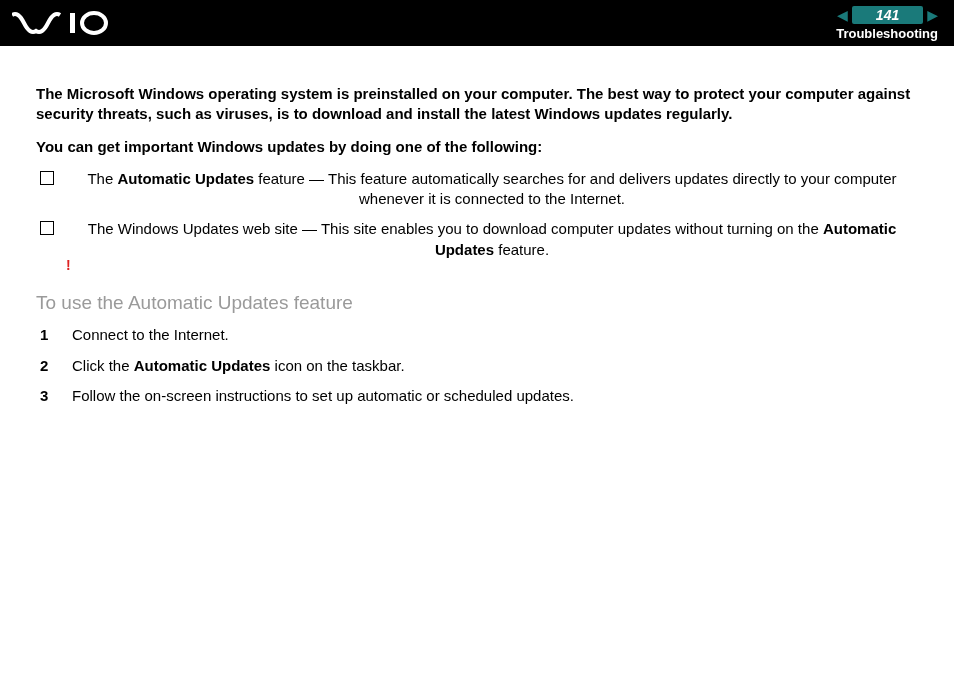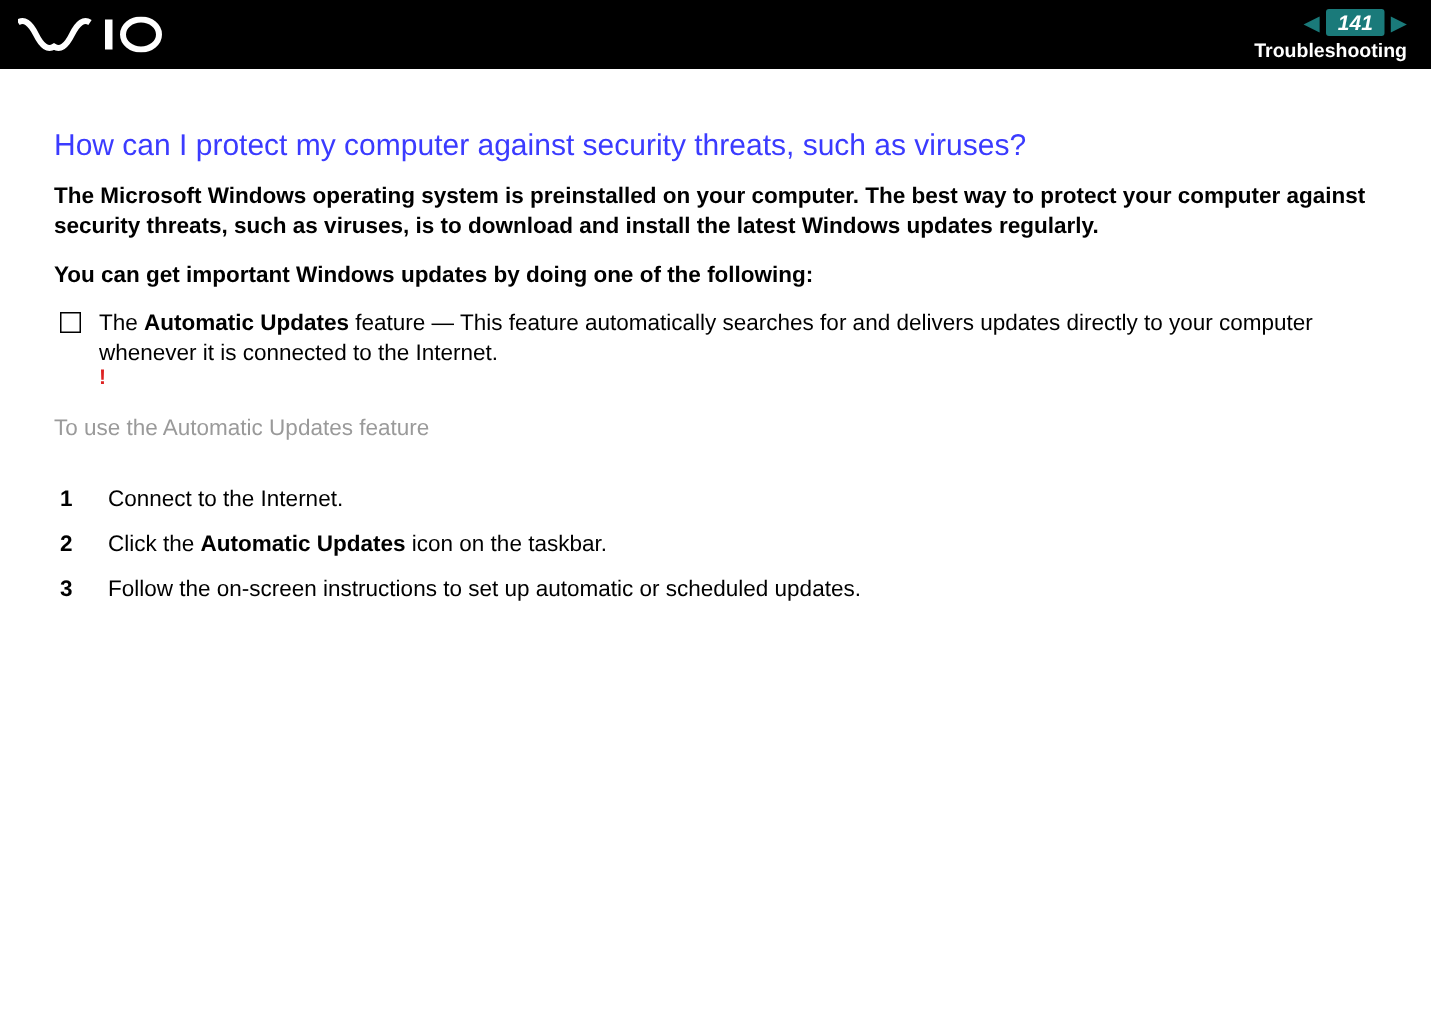--- a/index.html
+++ b/index.html
@@ -35,21 +35,21 @@
     display: flex;
     align-items: center;
     gap: 4px;
   }
   .page-badge {
     background: #1a7a7a;
     color: #fff;
     font-weight: bold;
     font-style: italic;
     font-size: 14px;
-    padding: 1px 8px;
+    padding: 1px 24px;
     border-radius: 2px;
   }
   .nav-arrow {
     font-size: 14px;
     color: #1a7a7a;
     cursor: pointer;
     user-select: none;
   }
   .breadcrumb {
     font-size: 13px;
@@ -82,20 +82,21 @@
   .bullets {
     list-style: none;
     margin-bottom: 6px;
   }
   .bullets li {
     display: flex;
     align-items: flex-start;
     gap: 12px;
     margin-bottom: 10px;
     padding-left: 4px;
+    text-align: center;
   }
   .bullet-icon {
     flex-shrink: 0;
     width: 14px;
     height: 14px;
     border: 1.5px solid #000;
     margin-top: 2px;
   }
   .note {
     display: flex;
@@ -105,24 +106,24 @@
     margin: 4px 0 18px 30px;
   }
   .note-mark {
     color: #d22;
     font-weight: bold;
     font-size: 14px;
     line-height: 1;
     margin-top: -12px;
   }
   .h3 {
-    font-size: 15px;
+    font-size: 19px;
     font-weight: normal;
     color: #9a9a9a;
-    margin-bottom: 26px;
+    margin-bottom: 10px;
   }
   .steps {
     list-style: none;
     counter-reset: step;
   }
   .steps li {
     display: flex;
     gap: 18px;
     margin-bottom: 10px;
     padding-left: 4px;
@@ -150,29 +151,34 @@
       <span class="nav-arrow">◀</span>
       <span class="page-badge">141</span>
       <span class="nav-arrow">▶</span>
     </div>
     <div class="breadcrumb">Troubleshooting</div>
   </div>
 </div>
 
 <div class="content">
 
-  <h2 class="h2">How can I protect my computer against security threats, such as viruses?</h2>
   <p class="para">The Microsoft Windows operating system is preinstalled on your computer. The best way to protect your computer against security threats, such as viruses, is to download and install the latest Windows updates regularly.</p>
   <p class="para">You can get important Windows updates by doing one of the following:</p>
 
   <ul class="bullets">
     <li>
       <span class="bullet-icon"></span>
       <span>
         <span>The </span><span class="bold">Automatic Updates</span><span> feature — This feature automatically searches for and delivers updates directly to your computer whenever it is connected to the Internet.</span>
+      </span>
+    </li>
+    <li>
+      <span class="bullet-icon"></span>
+      <span>
+        <span>The Windows Updates web site — This site enables you to download computer updates without turning on the </span><span class="bold">Automatic Updates</span><span> feature.</span>
       </span>
     </li>
   </ul>
 
   <div class="note">
     <span class="note-mark">!</span>
   </div>
 
   <h3 class="h3">To use the Automatic Updates feature</h3>
   <ol class="steps">

